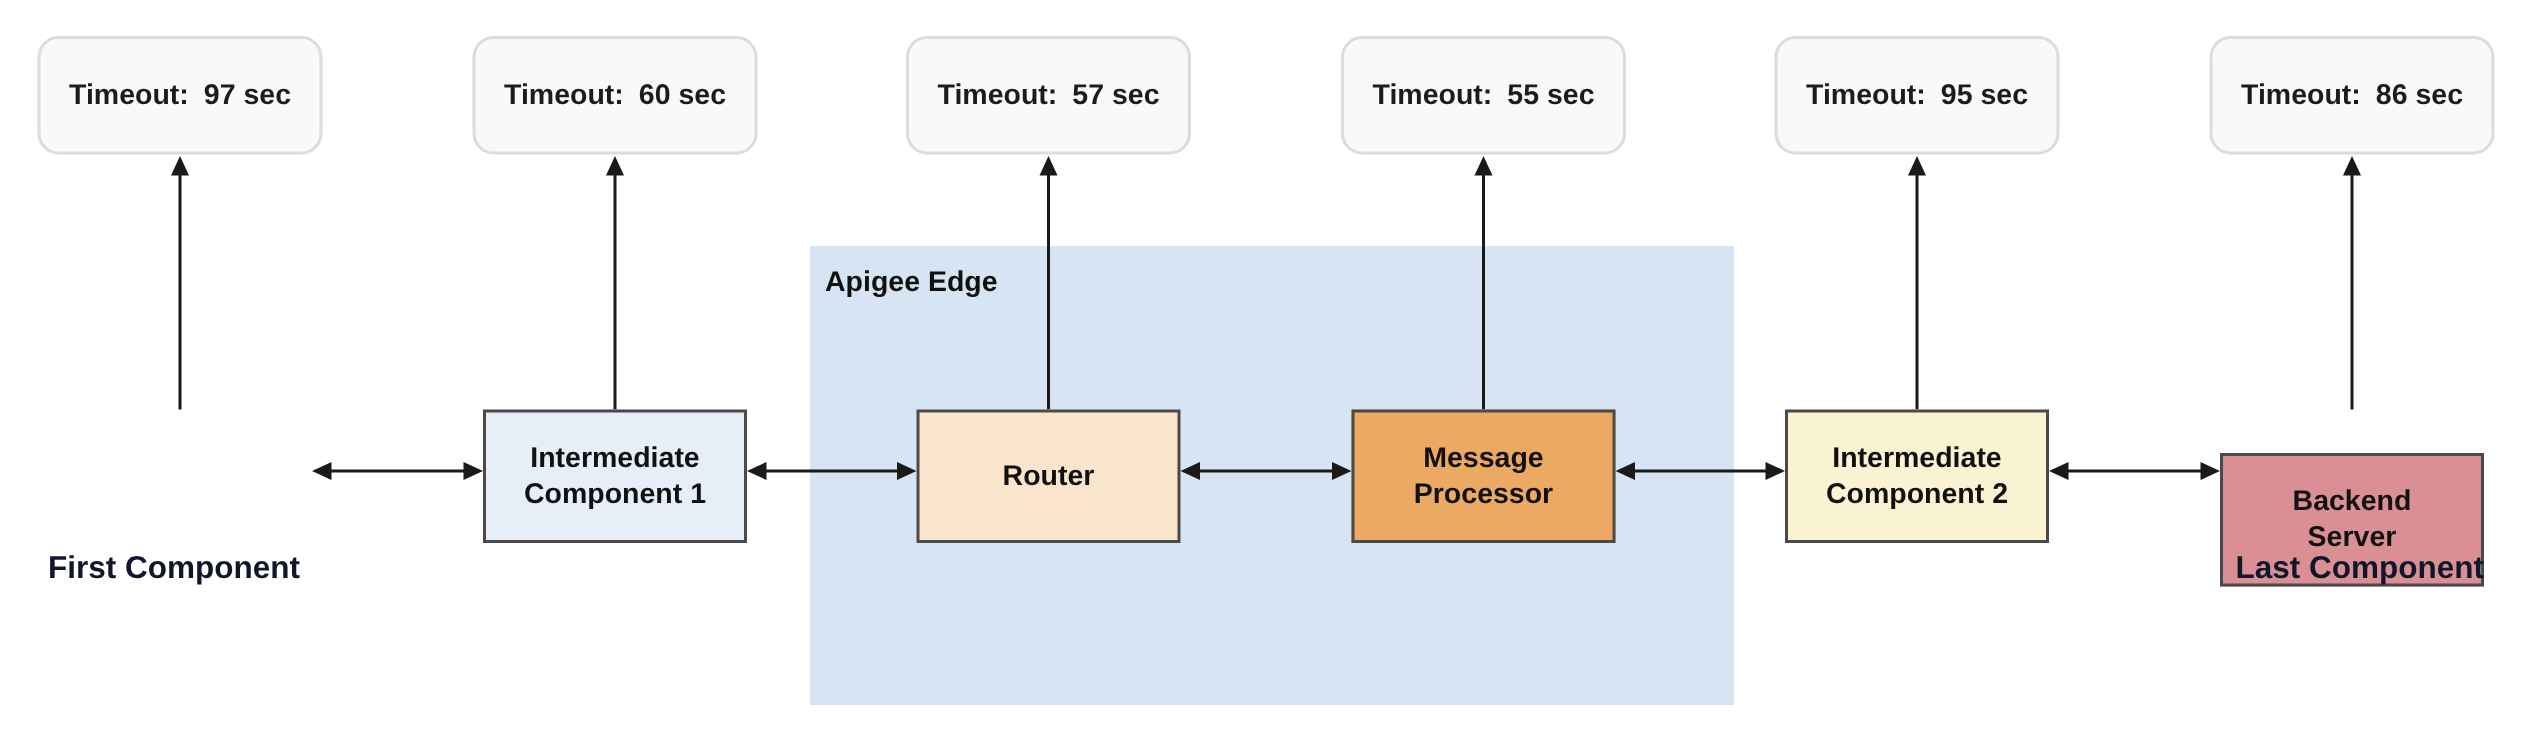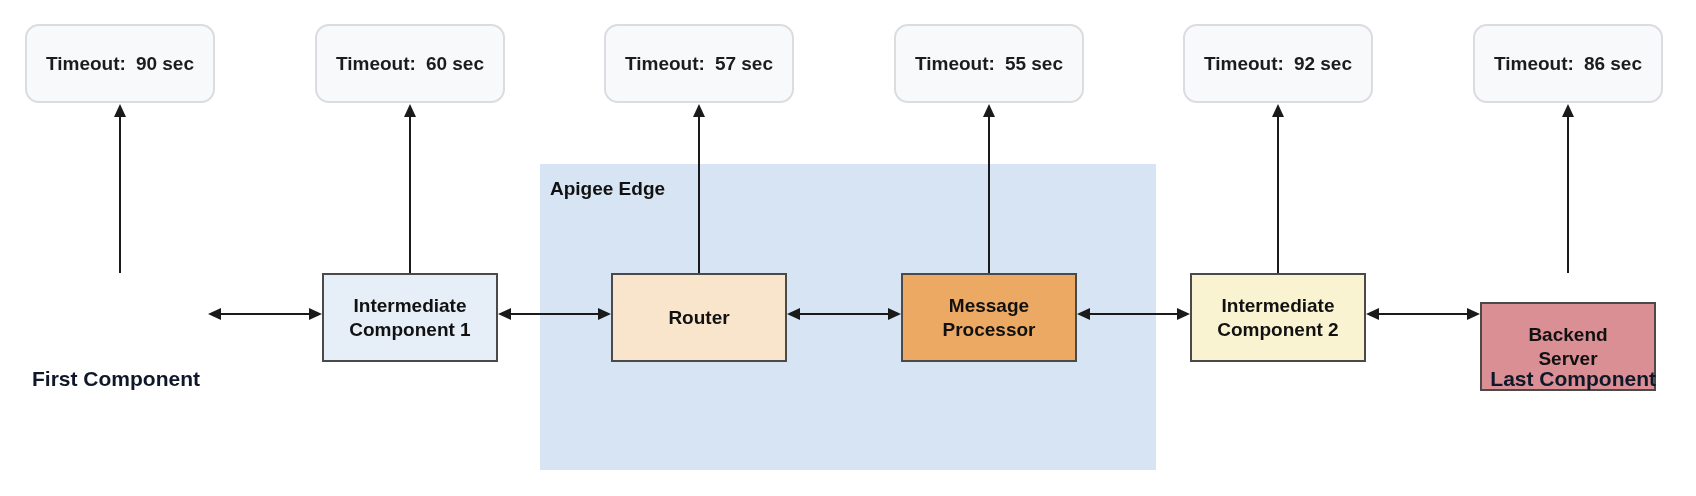--- a/index.html
+++ b/index.html
@@ -82,37 +82,37 @@
 <body>
 
 <div class="stage">
 
   <div class="apigee-box" style="background: rgb(215, 228, 243); padding-left: 32px;">
     <div class="apigee-label">Apigee Edge</div>
   </div>
 
   <div class="timeout-box" style="left:25px">
     <span class="t-label">Timeout:</span>
-    <span class="t-value">90 sec</span>
+    <span class="t-value">97 sec</span>
   </div>
   <div class="timeout-box" style="left:315px">
     <span class="t-label">Timeout:</span>
     <span class="t-value">60 sec</span>
   </div>
   <div class="timeout-box" style="left:604px">
     <span class="t-label">Timeout:</span>
     <span class="t-value">57 sec</span>
   </div>
   <div class="timeout-box" style="left:894px">
     <span class="t-label">Timeout:</span>
     <span class="t-value">55 sec</span>
   </div>
   <div class="timeout-box" style="left:1183px">
     <span class="t-label">Timeout:</span>
-    <span class="t-value">92 sec</span>
+    <span class="t-value">95 sec</span>
   </div>
   <div class="timeout-box" style="left:1473px">
     <span class="t-label">Timeout:</span>
     <span class="t-value">86 sec</span>
   </div>
 
   <div class="comp-box" style="left: 322px; background: rgb(230, 238, 248);">
     <span class="comp-label">Intermediate
 Component 1</span>
   </div>

